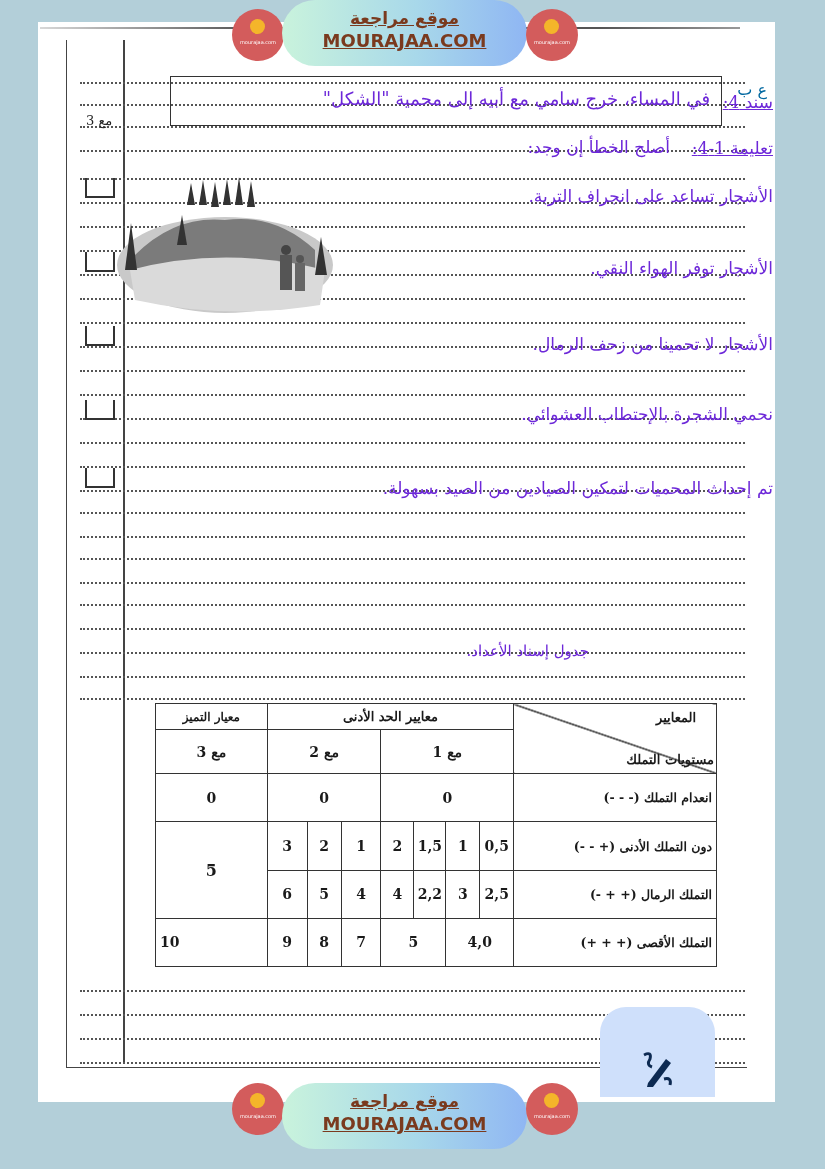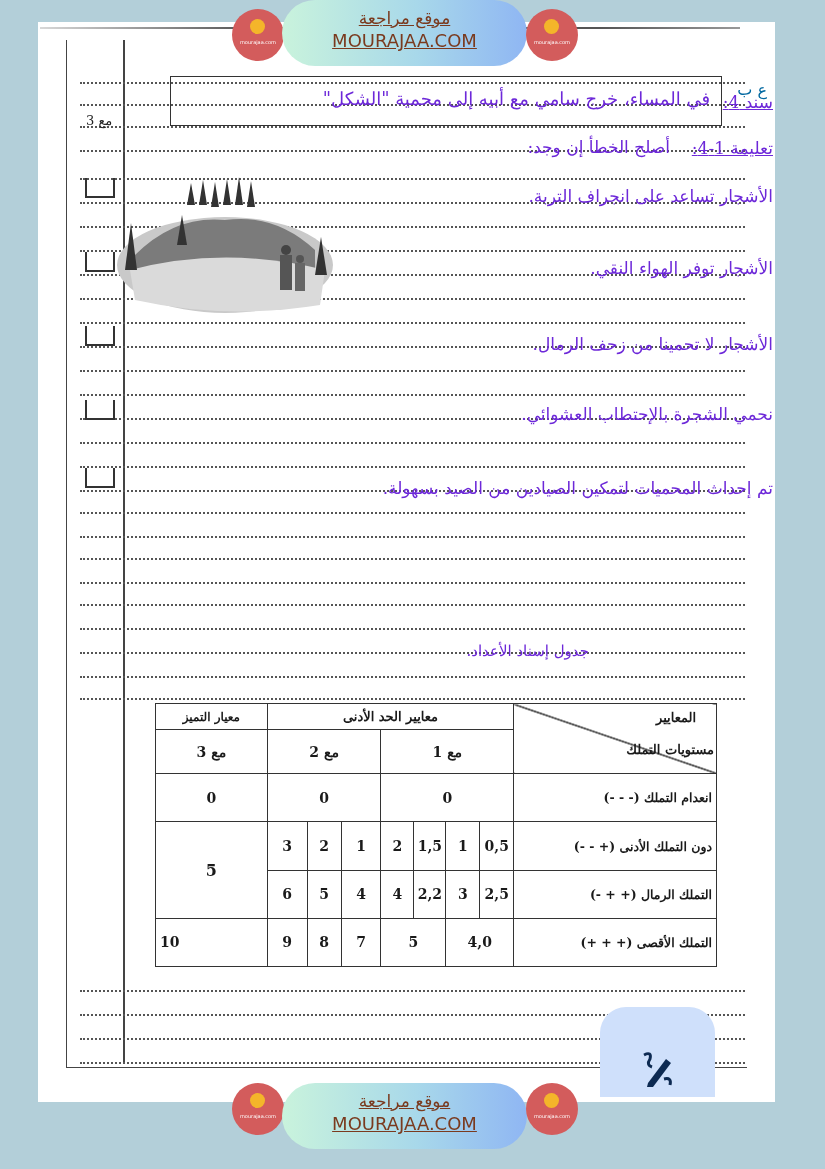--- a/index.html
+++ b/index.html
@@ -61,28 +61,28 @@
     font-family: "DejaVu Serif", serif; font-size: 14px; color: #1a1a1a;
   }
   .grid td, .grid th {
     border: 1.5px solid #333; text-align: center; padding: 0; font-weight: bold;
     position: relative;
   }
   .grid .diag {
     background: linear-gradient(to top right, transparent calc(50% - 1px), #333 calc(50% - 0.5px), #333 calc(50% + 0.5px), transparent calc(50% + 1px));
   }
   .diag .top { position: absolute; right: 20px; top: 6px; font-size: 13px; }
-  .diag .bot { position: absolute; right: 2px; bottom: 16px; font-size: 13px; }
+  .diag .bot { position: absolute; right: 2px; bottom: 6px; font-size: 13px; }
   .levelcell { text-align: right !important; padding-right: 4px !important; font-size: 12.5px; white-space: nowrap; }
 
   
   .banner {
     position: absolute; left: 282px; width: 245px; height: 66px; border-radius: 34px;
     background: linear-gradient(90deg,#c9f3dc 0%,#a8d8ea 55%,#8fb6f3 100%);
-    text-align: center; color: #7a3a1e; font-weight: normal;
+    text-align: center; color: #7a3a1e; font-weight: bold;
   }
   .banner .ar { font-size: 17px; direction: rtl; text-decoration: underline; display: block; margin-top: 8px; font-family: "DejaVu Sans", sans-serif; }
   .banner .en { font-size: 18px; text-decoration: underline; display: block; margin-top: 2px; font-family: "DejaVu Sans", sans-serif; }
   .badge {
     position: absolute; width: 52px; height: 52px; border-radius: 50%;
     background: #d35c5c; text-align: center;
   }
   .badge .dot {
     position: absolute; left: 18px; top: 10px; width: 15px; height: 15px; border-radius: 50%;
     background: #f4b52a;

